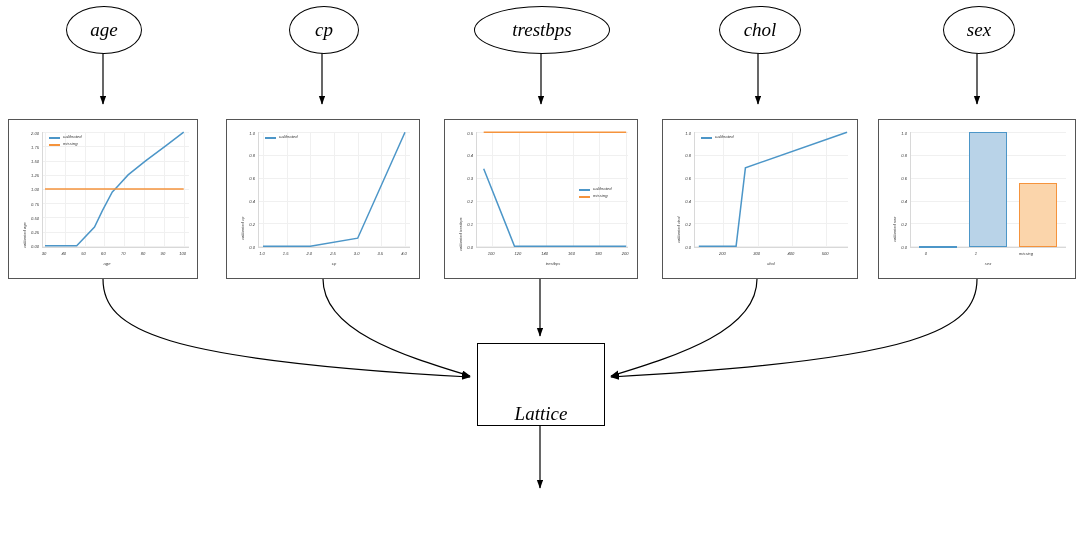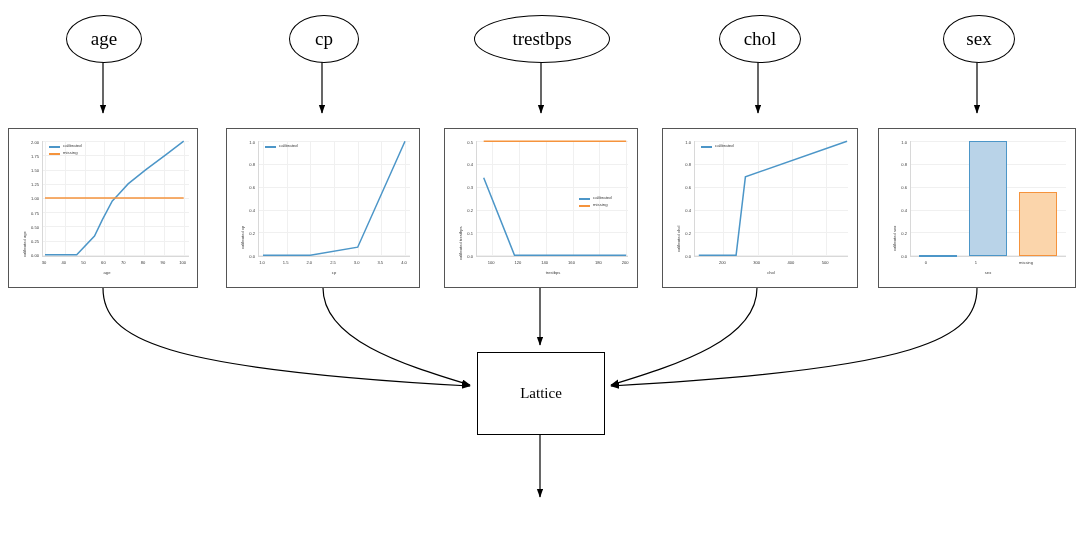--- a/index.html
+++ b/index.html
@@ -1,26 +1,26 @@
 <!DOCTYPE html>
 <html><head>
 <meta charset="utf-8">
 <style>
   html,body{margin:0;padding:0;background:#ffffff;}
   body{width:1080px;height:548px;position:relative;overflow:hidden;
        font-family:"Liberation Serif",serif;}
-  .stage{position:absolute;left:0;top:9px;width:1080px;height:522px;}
+  .stage{position:absolute;left:0;top:0;width:1080px;height:522px;font-style:italic;}
   svg.edges{position:absolute;left:0;top:0;width:1080px;height:548px;pointer-events:none;}
 
   .node-ellipse{position:absolute;border:1.3px solid #000;border-radius:50%;
       background:#fff;display:flex;align-items:center;justify-content:center;
       font-family:"Liberation Serif",serif;font-size:19px;color:#000;}
   .node-box{position:absolute;border:1.3px solid #000;background:#fff;
-      display:flex;align-items:center;justify-content:center;
-      font-family:"Liberation Serif",serif;font-size:15px;color:#000;}
+      display:flex;align-items:flex-end;justify-content:center;
+      font-family:"Liberation Serif",serif;font-size:19px;color:#000;}
 
   .plot{position:absolute;border:1.3px solid #555;background:#fff;box-sizing:border-box;}
   .plot-inner{position:absolute;left:0;top:0;right:0;bottom:0;}
   .axes{position:absolute;background:#fff;border-left:0.8px solid #d8d8d8;
         border-bottom:0.8px solid #d8d8d8;box-sizing:border-box;}
   .gridv,.gridh{position:absolute;background:#f0f0f0;}
   .gridv{width:1px;top:0;bottom:0;}
   .gridh{height:1px;left:0;right:0;}
   .ylab{position:absolute;transform-origin:0 0;transform:rotate(-90deg);
         font-family:"Liberation Sans",sans-serif;font-size:4.1px;color:#3a3a3a;

